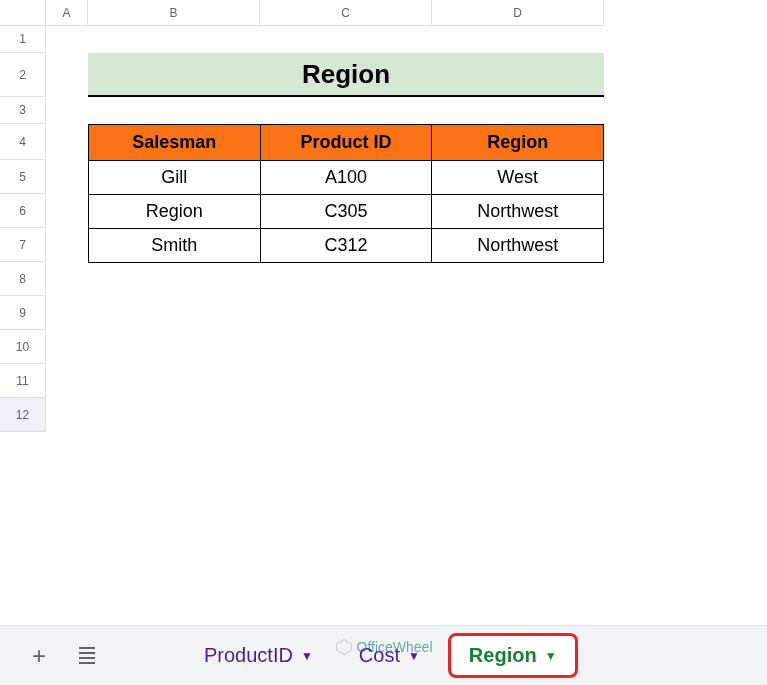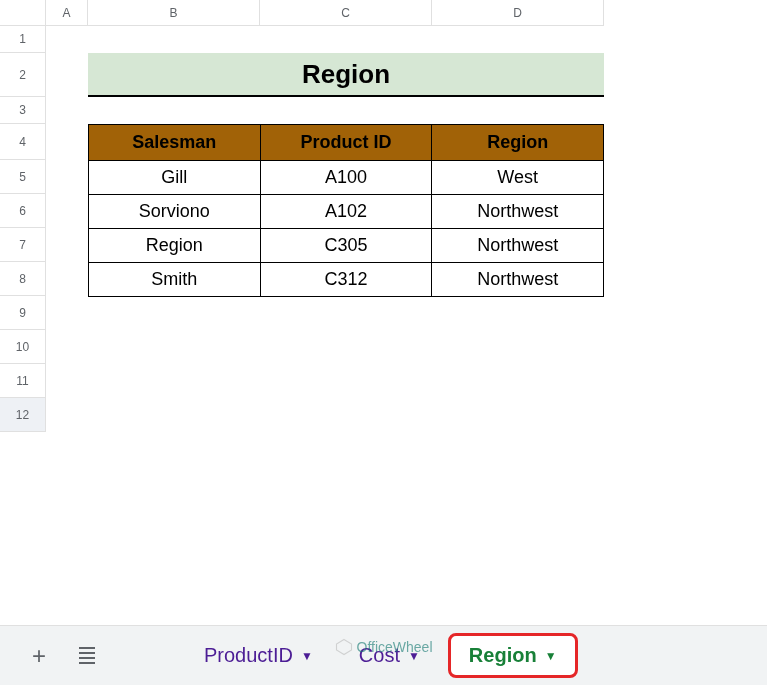--- a/index.html
+++ b/index.html
@@ -78,21 +78,21 @@
       justify-content: center;
       font-size: 26px;
       font-weight: bold;
       color: #000;
     }
     .data-table {
       position: absolute;
       border-collapse: collapse;
     }
     .data-table th {
-      background: #a16207;
+      background: #f97316;
       border: 1.5px solid #000;
       font-size: 18px;
       font-weight: bold;
       padding: 6px 0;
       text-align: center;
     }
     .data-table td {
       border: 1.5px solid #000;
       font-size: 18px;
       padding: 5px 0;
@@ -214,25 +214,20 @@
             <th style="width:172px">Region</th>
           </tr>
         </thead>
         <tbody>
           <tr>
             <td style="height:34px">Gill</td>
             <td>A100</td>
             <td>West</td>
           </tr>
           <tr>
-            <td style="height:34px">Sorviono</td>
-            <td>A102</td>
-            <td>Northwest</td>
-          </tr>
-          <tr>
             <td style="height:34px">Region</td>
             <td>C305</td>
             <td>Northwest</td>
           </tr>
           <tr>
             <td style="height:34px">Smith</td>
             <td>C312</td>
             <td>Northwest</td>
           </tr>
         </tbody>

